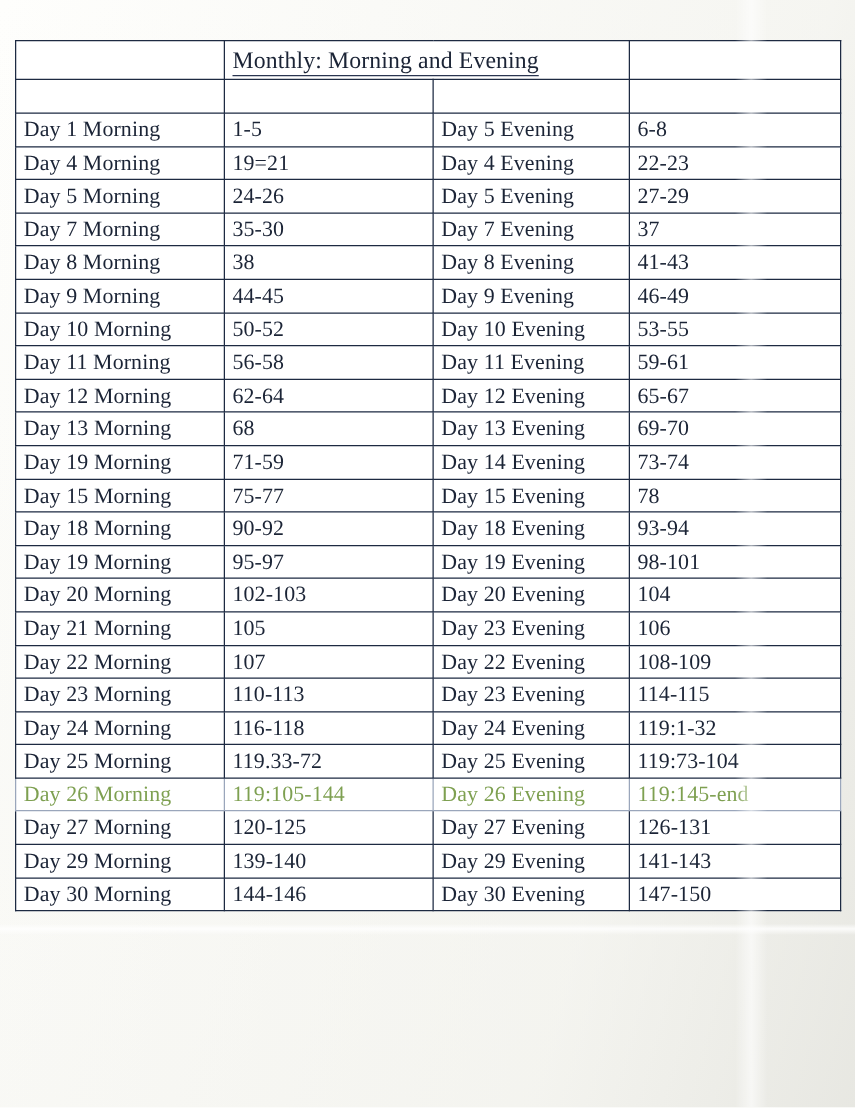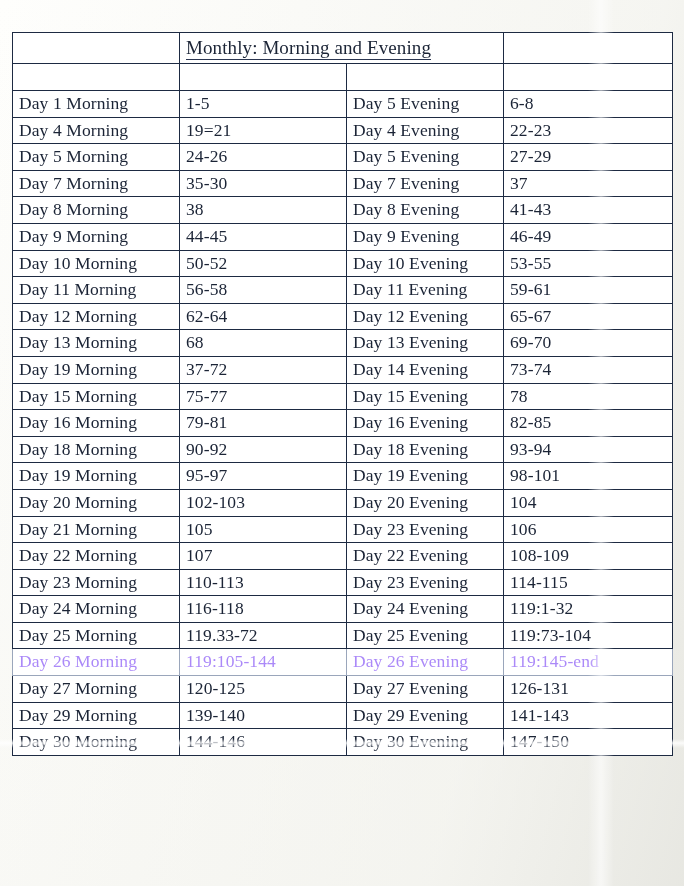--- a/index.html
+++ b/index.html
@@ -73,21 +73,21 @@
     border-bottom: 1.3px solid #2a3550;
     padding-bottom: 1px;
     line-height: 20px;
   }
   tr.header-blank td {
     height: 26px;
   }
 
   
   tr.faded td {
-    color: #8b5cf6;
+    color: #4d7c0f;
     border-color: #9aa6bb;
     opacity: 0.72;
   }
   tr.faded td::after {
     content: "";
   }
 
   
   #crease {
     position: absolute;
@@ -192,35 +192,29 @@
           <td class="ref">65-67</td>
         </tr>
         <tr>
           <td class="label">Day 13 Morning</td>
           <td class="ref">68</td>
           <td class="label">Day 13 Evening</td>
           <td class="ref">69-70</td>
         </tr>
         <tr>
           <td class="label">Day 19 Morning</td>
-          <td class="ref">37-72</td>
+          <td class="ref">71-59</td>
           <td class="label">Day 14 Evening</td>
           <td class="ref">73-74</td>
         </tr>
         <tr>
           <td class="label">Day 15 Morning</td>
           <td class="ref">75-77</td>
           <td class="label">Day 15 Evening</td>
           <td class="ref">78</td>
-        </tr>
-        <tr>
-          <td class="label">Day 16 Morning</td>
-          <td class="ref">79-81</td>
-          <td class="label">Day 16 Evening</td>
-          <td class="ref">82-85</td>
         </tr>
         <tr>
           <td class="label">Day 18 Morning</td>
           <td class="ref">90-92</td>
           <td class="label">Day 18 Evening</td>
           <td class="ref">93-94</td>
         </tr>
         <tr>
           <td class="label">Day 19 Morning</td>
           <td class="ref">95-97</td>

